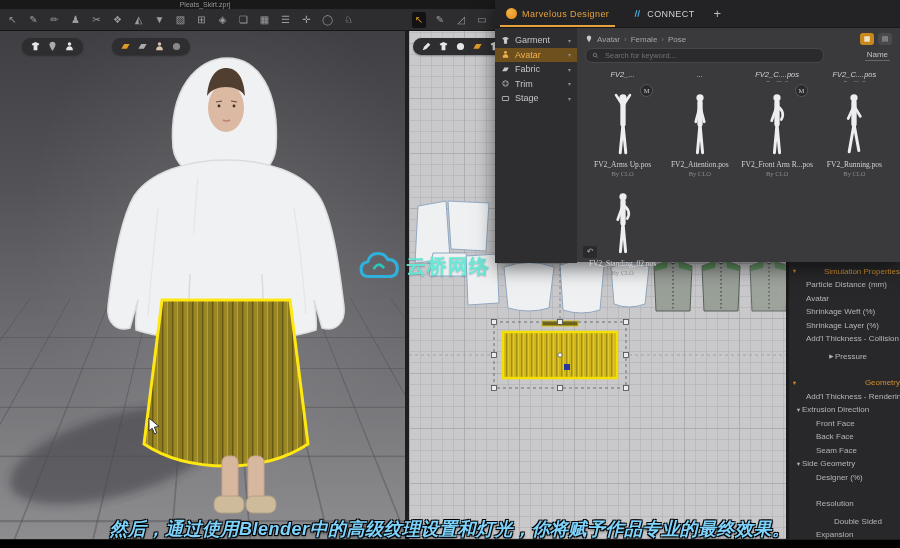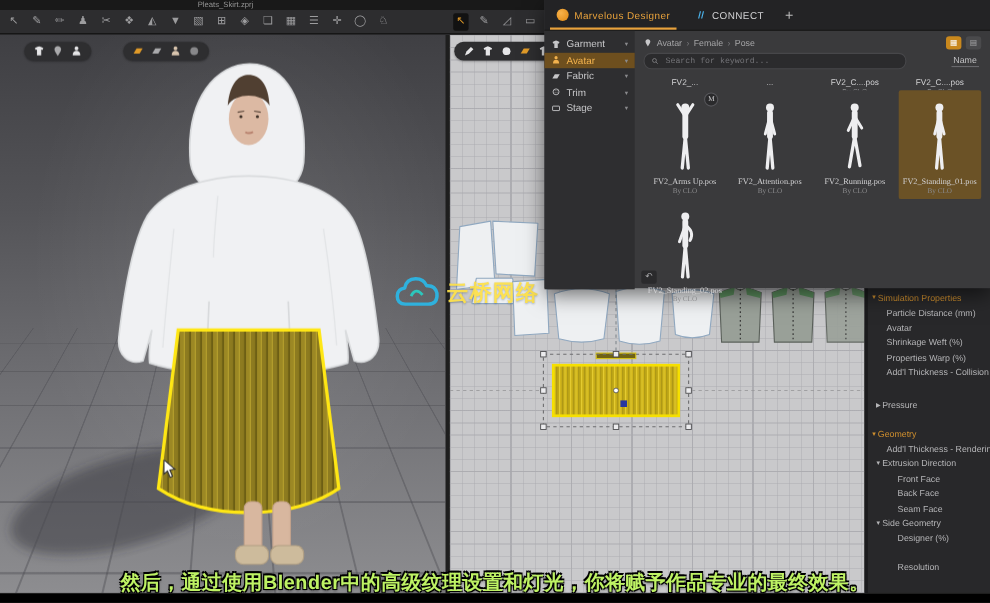--- a/index.html
+++ b/index.html
@@ -34,26 +34,26 @@
                      repeating-linear-gradient(90deg, rgba(170,170,175,.45) 0 1px, transparent 1px 11px),
                      repeating-linear-gradient(0deg, rgba(150,150,156,.5) 0 1px, transparent 1px 55px),
                      repeating-linear-gradient(90deg, rgba(150,150,156,.5) 0 1px, transparent 1px 55px);}
   .psvg{position:absolute;left:0;top:0;}
   
   .props{position:absolute;left:786px;top:30px;width:114px;height:509px;background:#28282a;border-left:3px solid #1b1b1d;
          overflow:hidden;padding-top:224px;box-sizing:border-box;z-index:2;}
   .prow{height:13.5px;display:flex;align-items:center;white-space:nowrap;overflow:hidden;}
   .prow .arr{width:7px;font-size:5.5px;color:#b5b5b7;flex:none;text-align:center;}
   .prow .plabel{font-size:8px;color:#b5b5b7;}
-  .prow.sec{padding-left:2px;}
+  .prow.sec{padding-left:2px;justify-content:space-between;}
   .prow.sec .arr,.prow.sec .plabel{color:#cf8f2e;}
   .prow.subhdr{padding-left:6px;}
   .prow.item{padding-left:10px;align-items:center;}
   .prow.ind{padding-left:20px;}
-  .prow.g1{margin-top:16px;}
+  .prow.g1{margin-top:4px;justify-content:center;}
   .prow.g2{margin-top:13px;}
   .prow.cut{margin-top:-3px;}
   
   .popup{position:absolute;left:495px;top:0;width:405px;height:262px;background:#3a3a3c;z-index:10;box-shadow:0 6px 18px rgba(0,0,0,.55);}
   .tabbar{height:27px;background:#232325;display:flex;align-items:center;border-bottom:1px solid #191919;}
   .tab{display:flex;align-items:center;gap:5px;padding:0 11px;height:100%;position:relative;}
   .tab.active::after{content:"";position:absolute;left:5px;right:5px;bottom:0;height:2px;background:#e8a23c;}
   .logo-md{width:11px;height:11px;border-radius:50%;background:radial-gradient(circle at 35% 35%, #f7b24a, #df8812);}
   .tab .lbl{font-size:9px;color:#d0d0d2;letter-spacing:.4px;}
   .tab.active .lbl{color:#e8a23c;}
@@ -64,44 +64,44 @@
   .side-item{display:flex;align-items:center;gap:5px;height:14.5px;padding:0 6px;color:#c6c6c8;font-size:9px;}
   .side-item svg{width:9px;height:9px;flex:none;}
   .side-item .chev{margin-left:auto;font-size:6px;color:#8a8a8c;}
   .side-item.sel{background:#6e4f1e;color:#f2b24e;}
   .pmain{flex:1;position:relative;padding:5px 8px 0;box-sizing:border-box;}
   .crumb{display:flex;align-items:center;gap:4px;font-size:8px;color:#a5a5a7;height:12px;}
   .crumb svg{width:8px;height:8px;color:#c8c8ca;}
   .crumb .sep{color:#76767a;}
   .searchpill{margin-top:3px;width:225px;height:13px;border-radius:7px;background:#2b2b2d;border:1px solid #47474a;display:flex;align-items:center;gap:4px;padding:0 6px;}
   .searchpill svg{width:7px;height:7px;color:#8a8a8c;}
-  .searchpill input{background:transparent;border:none;outline:none;font-size:7.5px;color:#aaa;width:180px;font-family:Liberation Mono, monospace;}
+  .searchpill input{background:transparent;border:none;outline:none;font-size:7.5px;color:#aaa;width:180px;font-family:Liberation Sans, sans-serif;}
   .searchpill input::placeholder{color:#737377;}
   .toggles{position:absolute;right:8px;top:5px;display:flex;gap:4px;}
   .tgl{width:14px;height:12px;border-radius:3px;background:#4a4a4c;color:#a8a8aa;font-size:7px;display:flex;align-items:center;justify-content:center;}
   .tgl.on{background:#c9881d;color:#fff;}
   .sortlbl{position:absolute;right:10px;top:22px;font-size:8px;color:#c2c2c4;border-bottom:1px solid #68686c;padding:0 2px 1px;}
-  .pose-grid-partial{margin-top:4px;display:grid;grid-template-columns:repeat(4,1fr);column-gap:2px;height:15px;overflow:hidden;}
+  .pose-grid-partial{margin-top:4px;display:grid;grid-template-columns:repeat(4,1fr);column-gap:2px;height:15px;overflow:hidden;font-style:italic;}
   .pose-cell.partial{text-align:center;overflow:hidden;}
   .pose-grid{display:grid;grid-template-columns:repeat(4,1fr);column-gap:2px;}
   .pose-card{position:relative;text-align:center;padding:3px 2px 4px;border-radius:2px;font-family:Liberation Serif, serif;}
   .pose-card.sel{background:#6b5226;}
   .fig{height:72px;display:flex;align-items:flex-end;justify-content:center;}
   .fig svg{width:30px;height:64px;}
   .pname{font-size:7.5px;color:#d2d2d4;margin-top:3px;white-space:nowrap;overflow:hidden;}
   .pby{font-size:6.5px;color:#8a8a8c;margin-top:1px;}
   .badge{position:absolute;top:2px;right:7px;width:11px;height:11px;border-radius:50%;background:#2a2a2c;border:1px solid #56565a;color:#cfcfd1;font-size:6.5px;line-height:11px;text-align:center;}
   .badge:empty{display:none;}
   .backbtn{position:absolute;left:6px;bottom:5px;width:14px;height:12px;background:#2a2a2c;border-radius:2px;color:#a8a8aa;font-size:8px;text-align:center;line-height:12px;}
   
   .wm{position:absolute;left:358px;top:248px;display:flex;align-items:center;gap:2px;z-index:6;opacity:.92;}
   .wm svg{width:46px;height:36px;}
-  .wm .wtxt{font-size:20px;font-weight:bold;color:#fde047;text-shadow:0 1px 2px rgba(0,40,80,.35);letter-spacing:1px;}
-  .subtitle{position:absolute;left:0;right:0;bottom:7px;text-align:center;font-size:18px;font-weight:bold;color:#bef264;letter-spacing:.5px;z-index:30;
-    text-shadow:-1px -1px 0 #000,1px -1px 0 #000,-1px 1px 0 #000,1px 1px 0 #000,0 2px 3px rgba(0,0,0,.65);}
+  .wm .wtxt{font-size:20px;font-weight:bold;color:#5eead4;text-shadow:0 1px 2px rgba(0,40,80,.35);letter-spacing:1px;}
+  .subtitle{position:absolute;left:0;right:0;bottom:7px;text-align:center;font-size:18px;font-weight:bold;color:#7dd3fc;letter-spacing:.5px;z-index:30;
+    text-shadow:-1px -1px 0 #000,1px -1px 0 #000,-1px 1px 0 #000,1px 1px 0 #000,0 2px 3px rgba(0,0,0,.65);font-style:italic;}
   .botbar{position:absolute;left:0;bottom:0;width:100%;height:8px;background:#000;z-index:29;}
 </style>
 </head>
 <body>
 
 <svg width="0" height="0" style="position:absolute" aria-hidden="true">
   <defs>
     <symbol id="i-shirt" viewBox="0 0 20 20">
         <path fill="currentColor" d="M10,2 L13,3 L17,5 L15.5,8.2 L13.5,7.2 L13.5,17 L6.5,17 L6.5,7.2 L4.5,8.2 L3,5 L7,3 Z"></path>
       </symbol>
@@ -412,21 +412,21 @@
         <span class="plabel">Avatar</span>
       </div>
 
       <div class="prow item">
         <span class="arr"></span>
         <span class="plabel">Shrinkage Weft (%)</span>
       </div>
 
       <div class="prow item">
         <span class="arr"></span>
-        <span class="plabel">Properties Warp (%)</span>
+        <span class="plabel">Shrinkage Layer (%)</span>
       </div>
 
       <div class="prow item">
         <span class="arr"></span>
         <span class="plabel">Add'l Thickness - Collision (mm</span>
       </div>
 
       <div class="prow subhdr g1">
         <span class="arr">▶</span>
         <span class="plabel">Pressure</span>
@@ -615,42 +615,42 @@
 
               <div class="fig">
                 <svg viewBox="0 0 24 60">
                   <use href="#fig-attn"></use>
                 </svg>
               </div>
               <div class="pname">FV2_Attention.pos</div>
               <div class="pby">By CLO</div>
             </div>
 
+            <div class="pose-card ">
+              <span class="badge">M</span>
+              <div class="fig">
+                <svg viewBox="0 0 24 60">
+                  <use href="#fig-hip"></use>
+                </svg>
+              </div>
+              <div class="pname">FV2_Front Arm R...pos</div>
+              <div class="pby">By CLO</div>
+            </div>
 
             <div class="pose-card ">
 
               <div class="fig">
                 <svg viewBox="0 0 24 60">
                   <use href="#fig-run"></use>
                 </svg>
               </div>
               <div class="pname">FV2_Running.pos</div>
               <div class="pby">By CLO</div>
             </div>
 
-            <div class="pose-card sel">
-
-              <div class="fig">
-                <svg viewBox="0 0 24 60">
-                  <use href="#fig-attn"></use>
-                </svg>
-              </div>
-              <div class="pname">FV2_Standing_01.pos</div>
-              <div class="pby">By CLO</div>
-            </div>
 
             <div class="pose-card ">
 
               <div class="fig">
                 <svg viewBox="0 0 24 60">
                   <use href="#fig-hip"></use>
                 </svg>
               </div>
               <div class="pname">FV2_Standing_02.pos</div>
               <div class="pby">By CLO</div>

